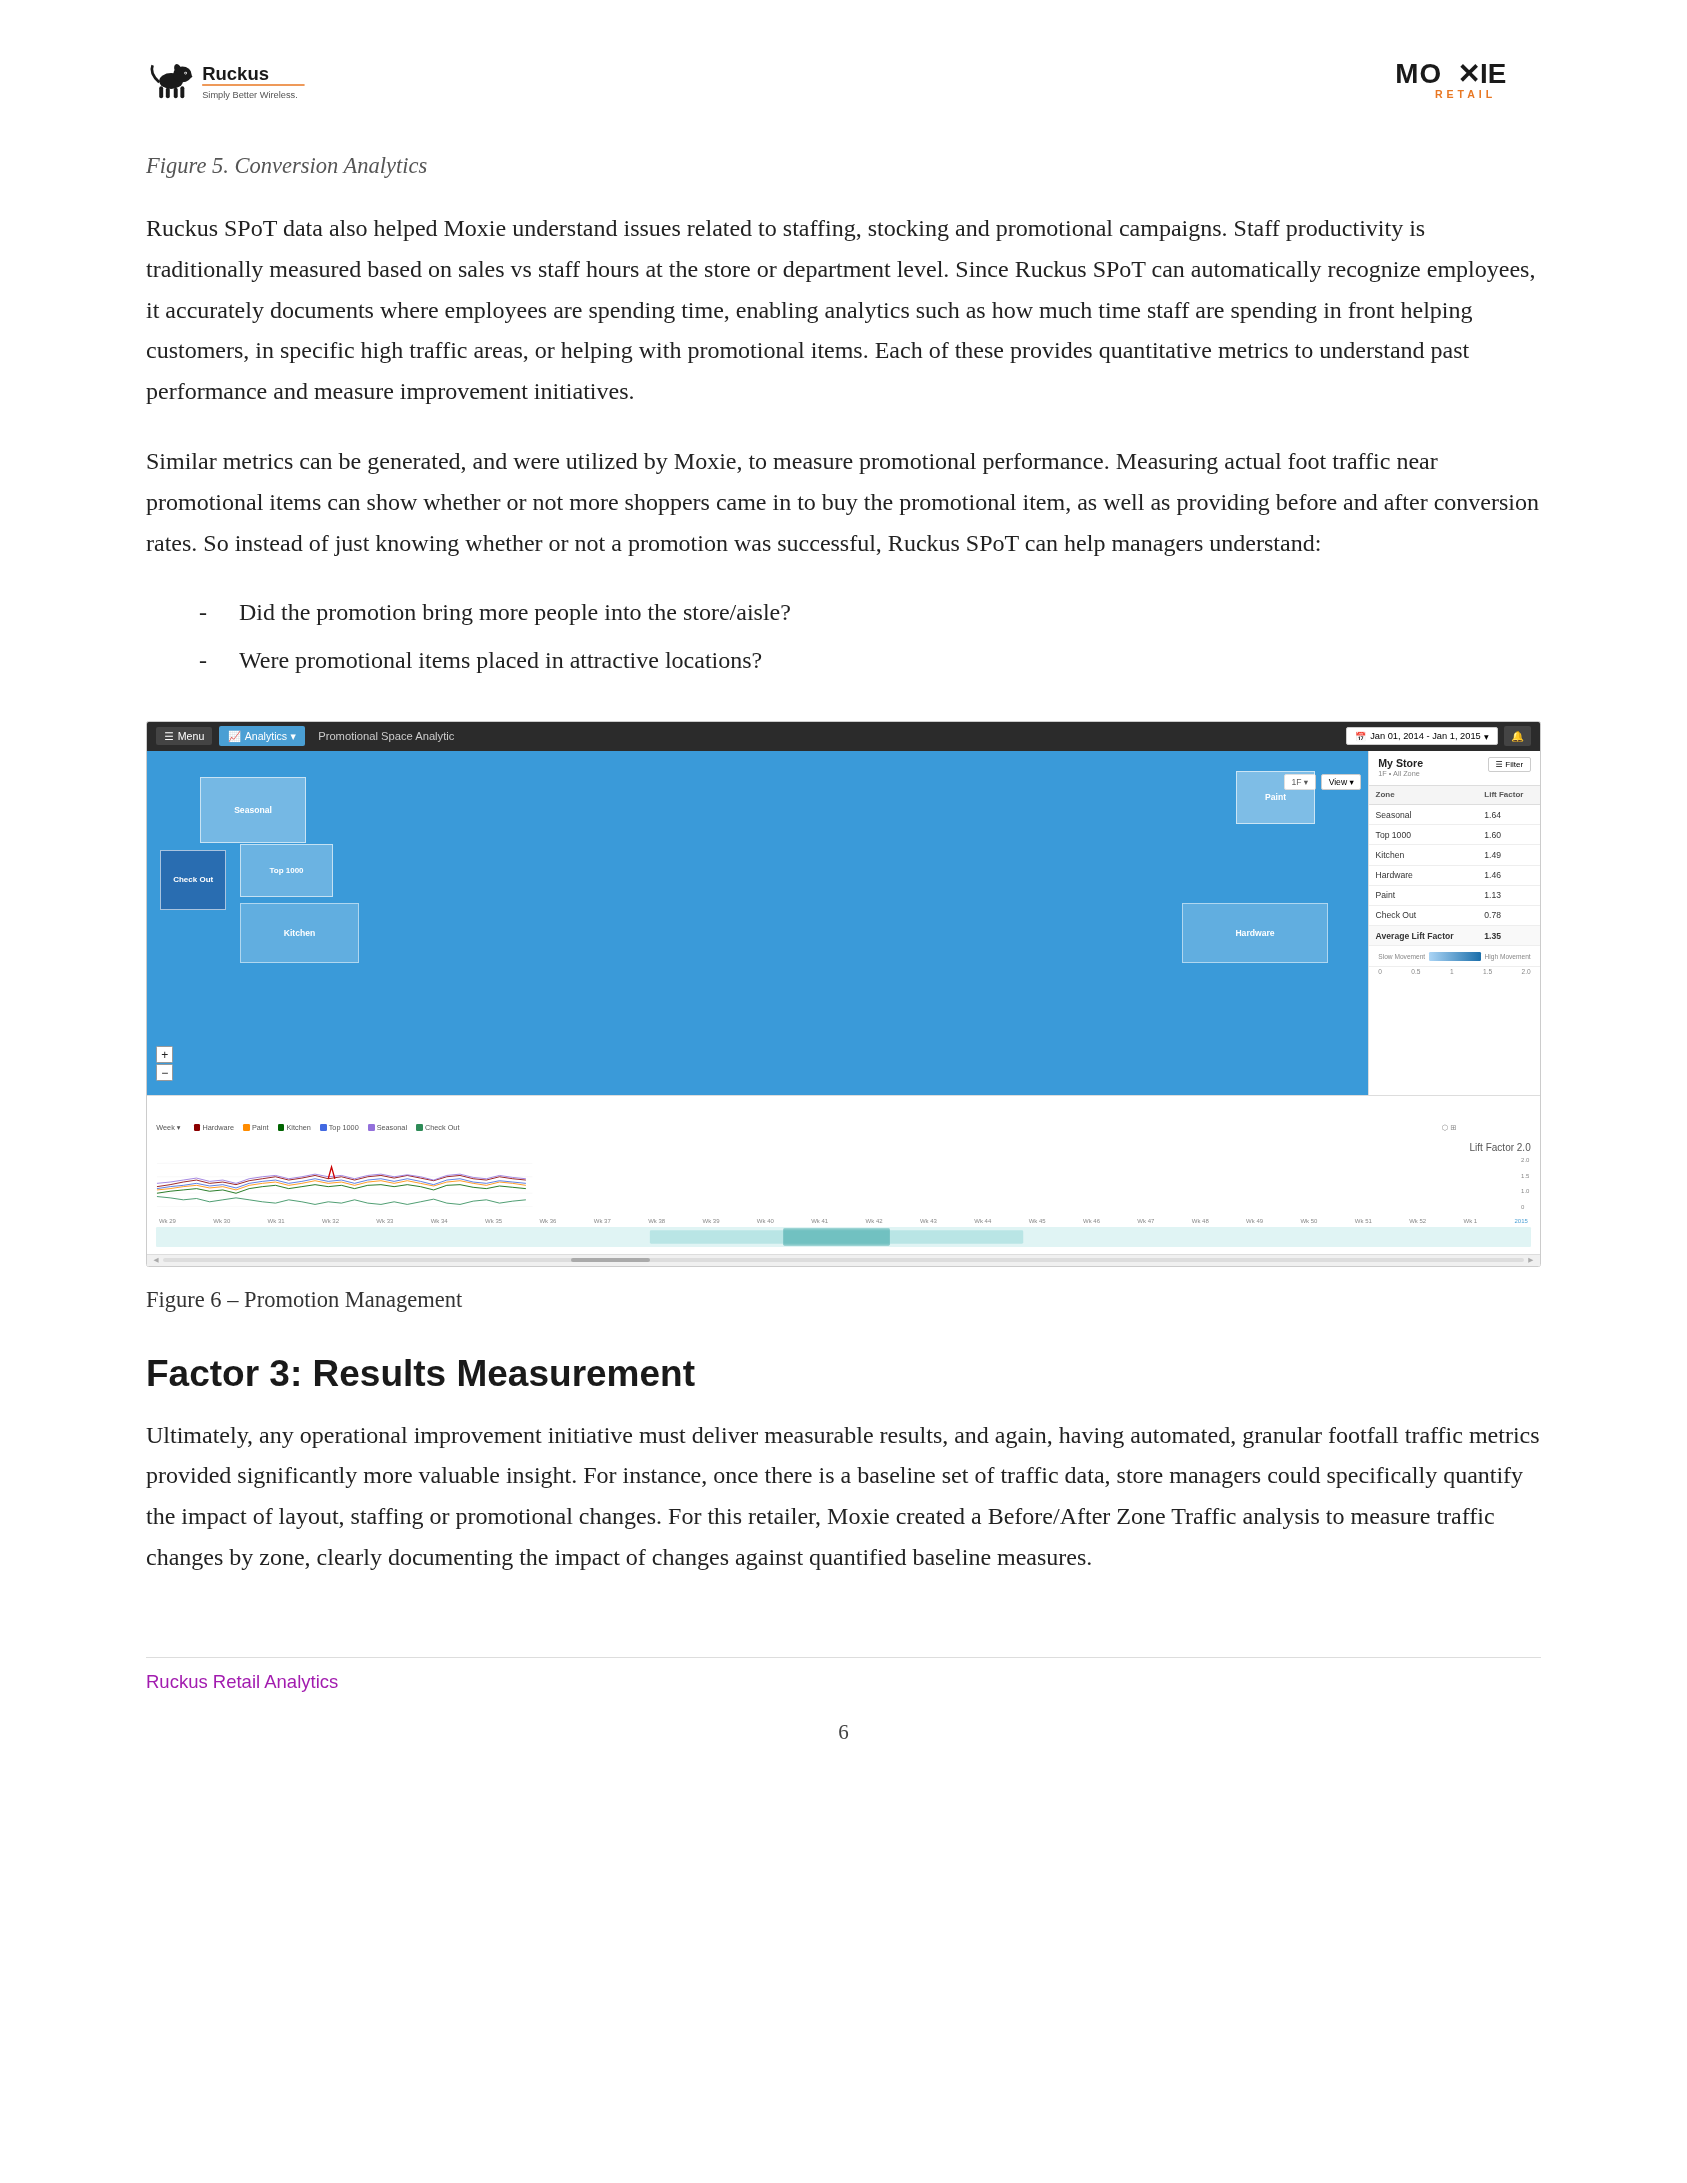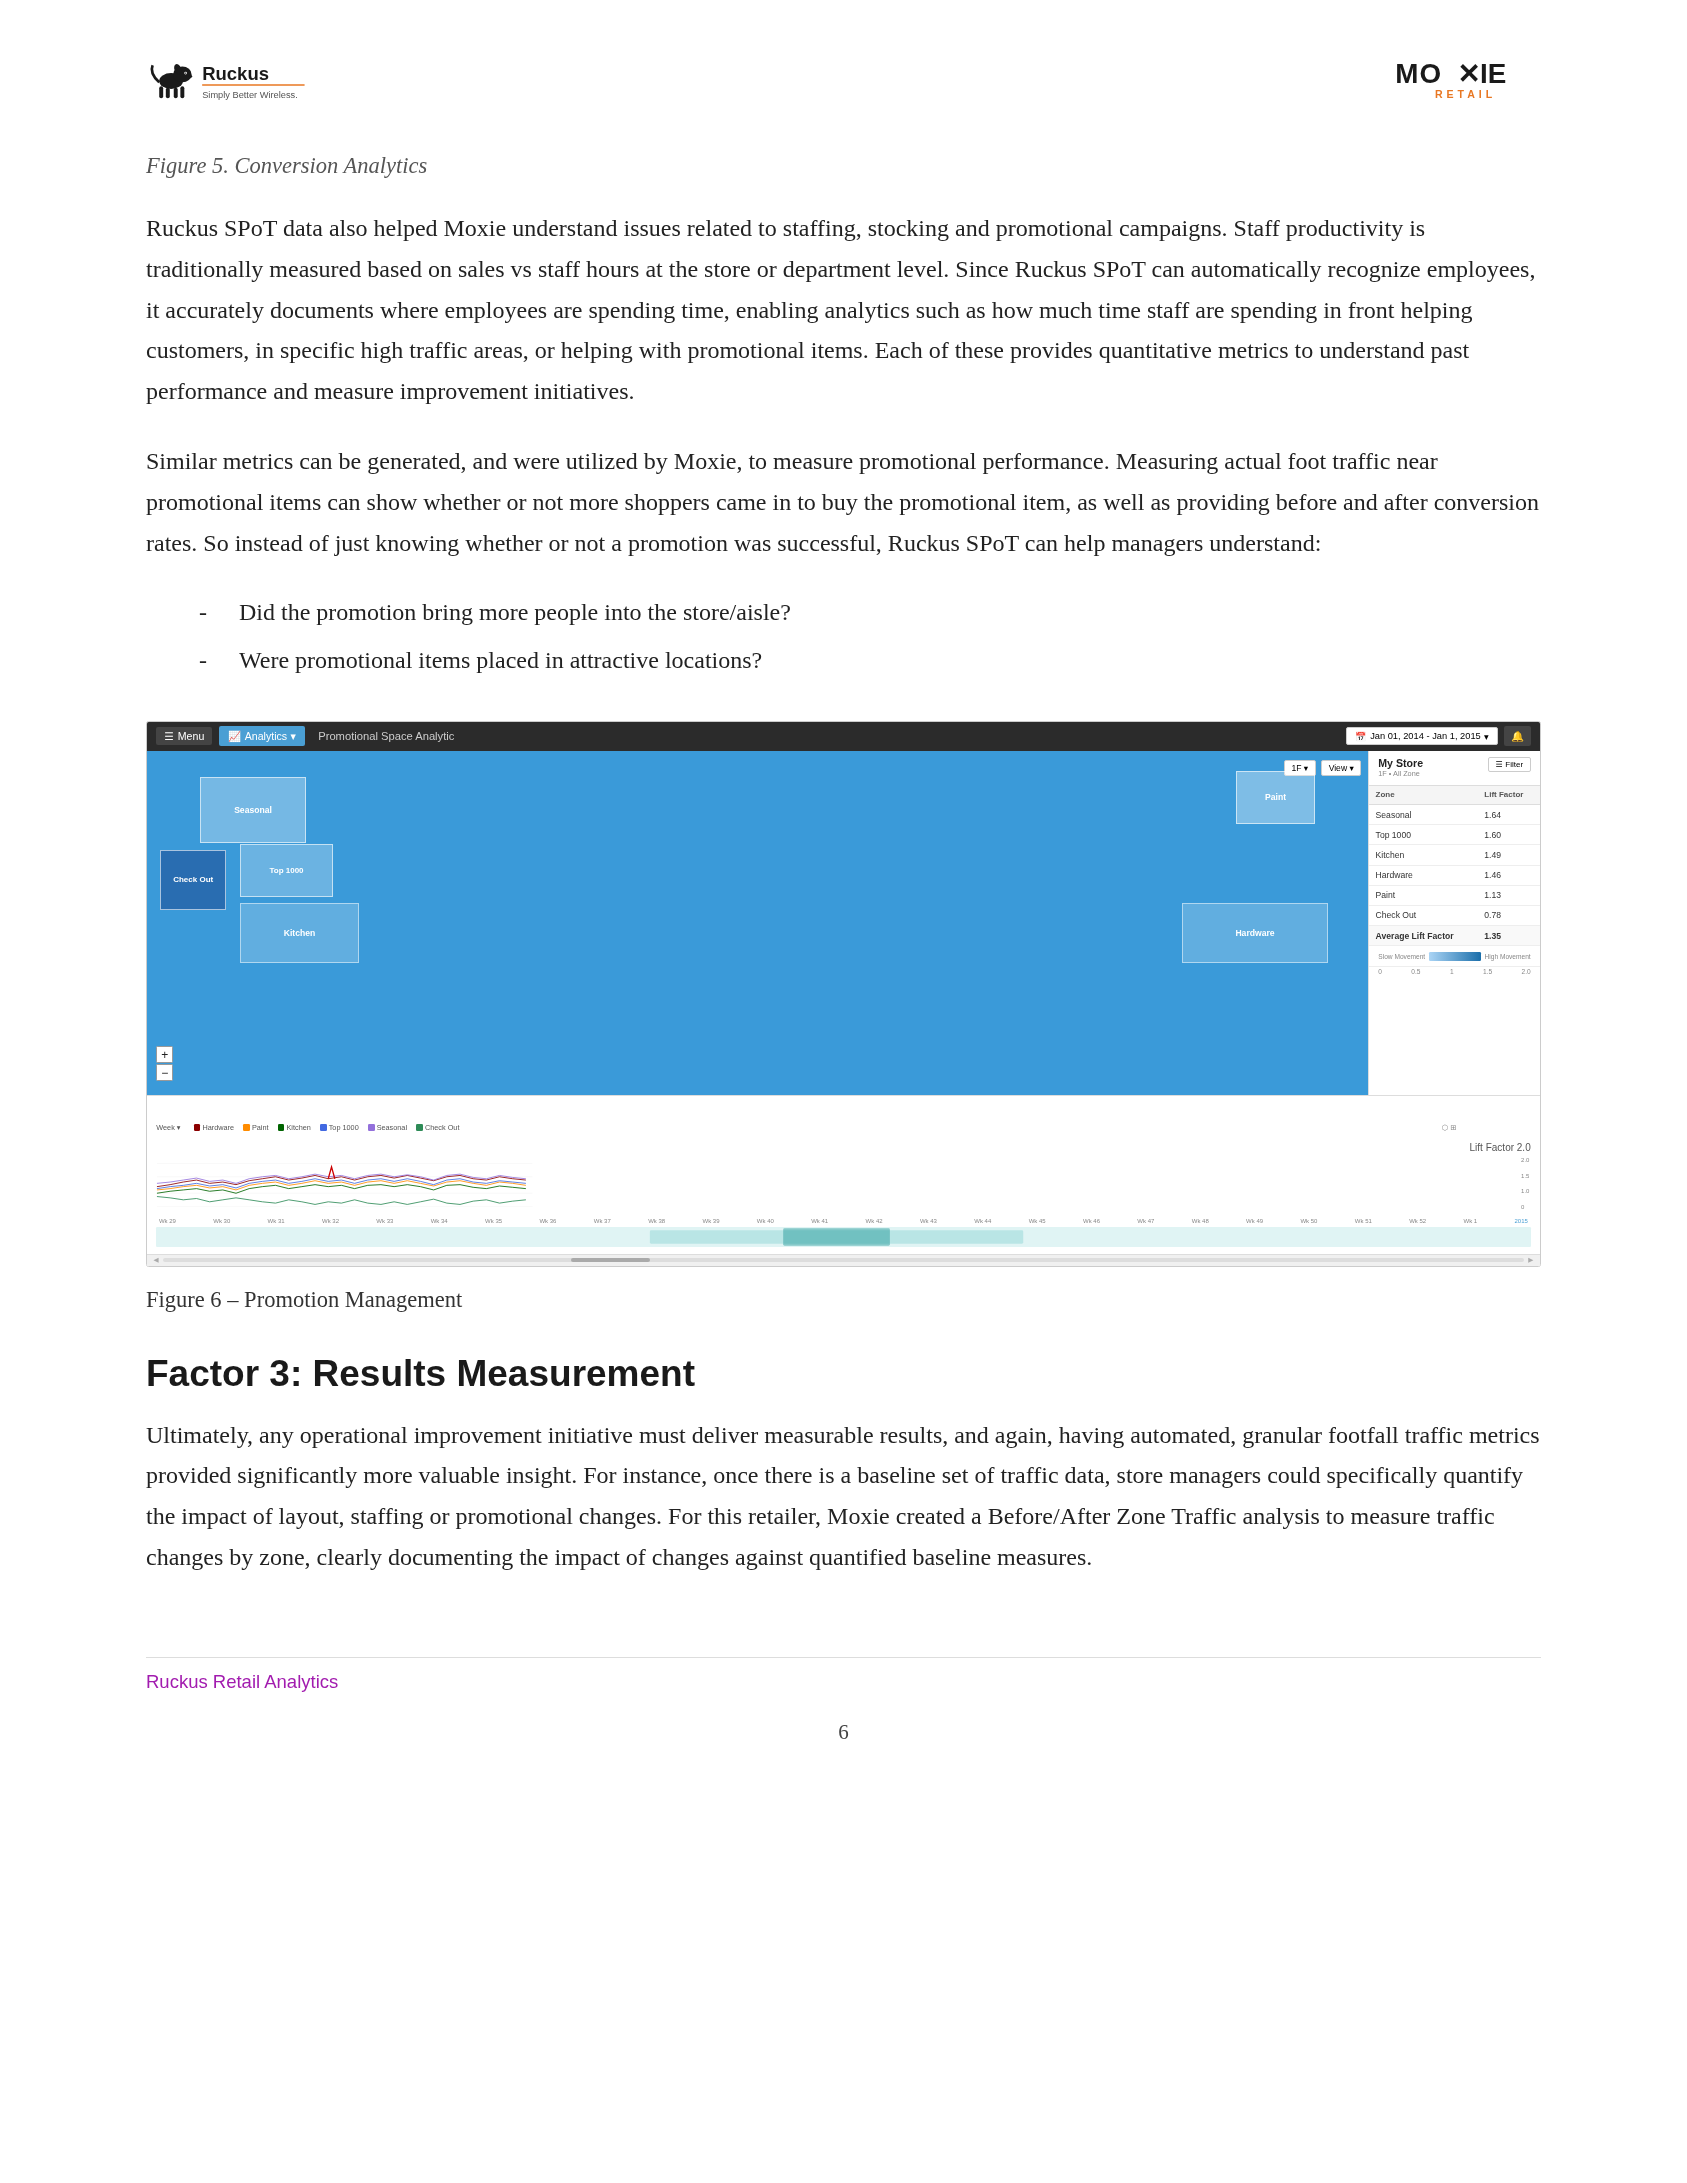--- a/index.html
+++ b/index.html
@@ -142,21 +142,21 @@
 
     
     .floor-map-panel {
       flex: 1;
       background: #3a9ad9;
       position: relative;
       overflow: hidden;
     }
     .floor-map-controls {
       position: absolute;
-      top: 9px;
+      top: 23px;
       right: 6.6px;
       display: flex;
       gap: 5.3px;
     }
     .floor-btn {
       background: #fff;
       border: 0.7px solid #ccc;
       padding: 2px 6.6px;
       font-size: 8.6px;
       border-radius: 2px;

